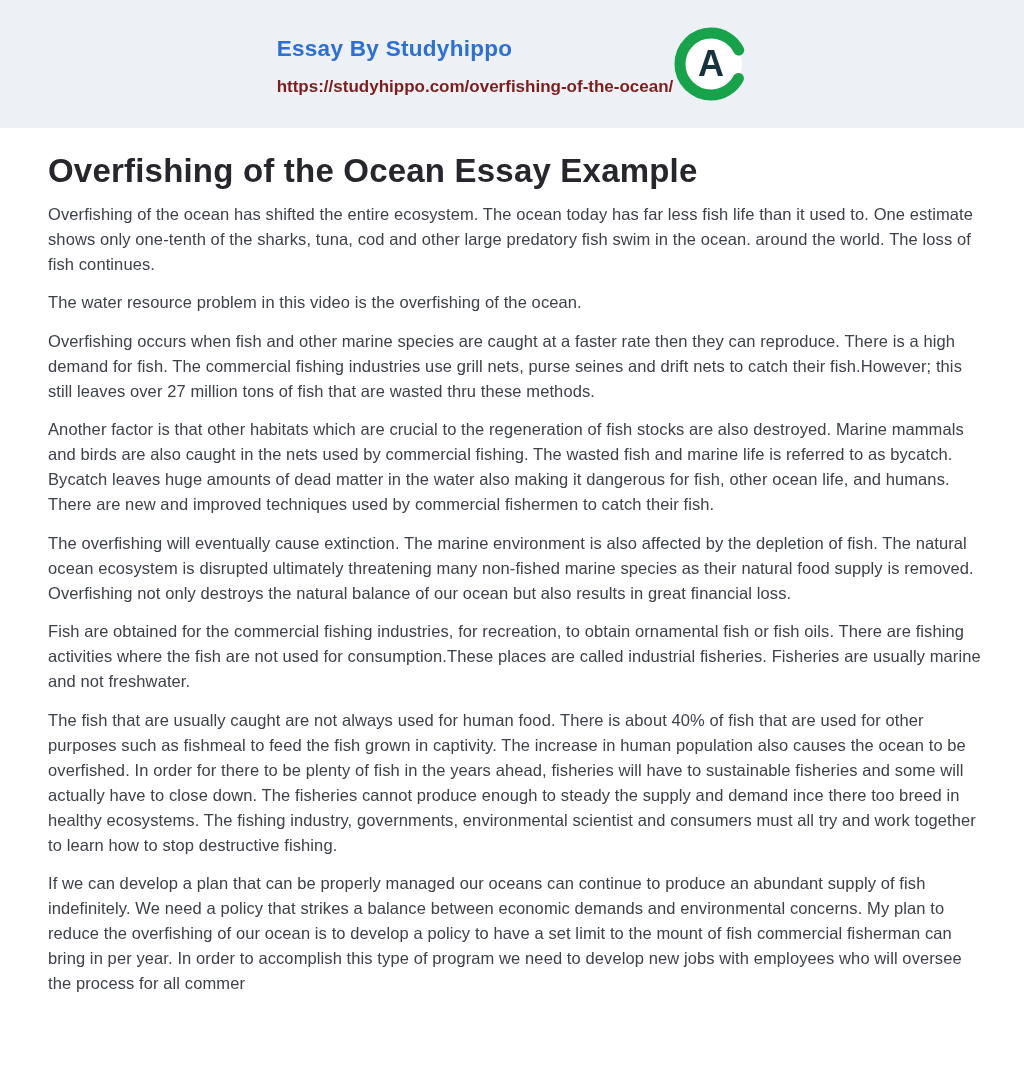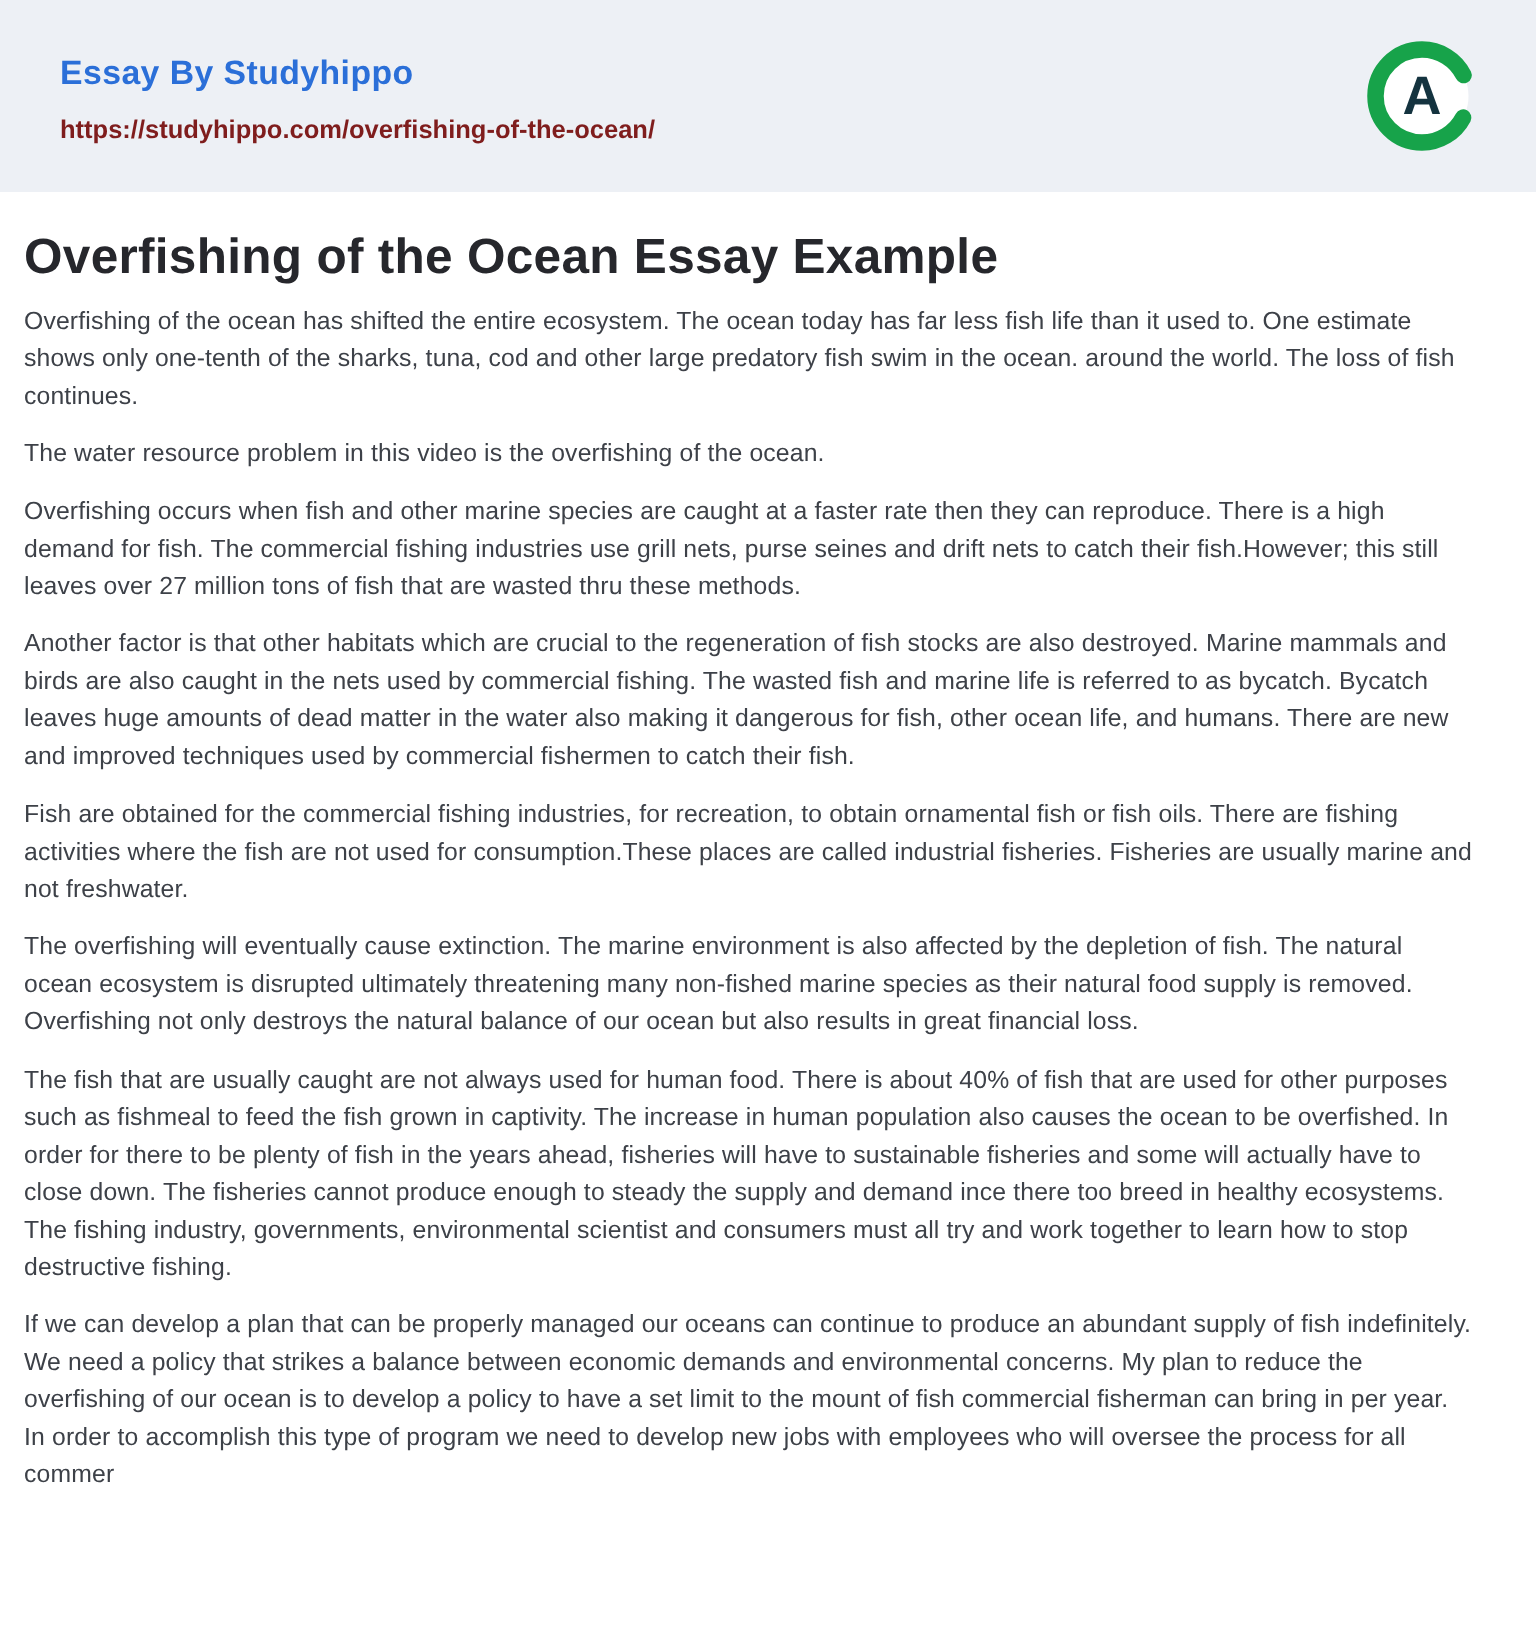--- a/index.html
+++ b/index.html
@@ -19,21 +19,21 @@
     background: #ffffff;
   }
   
   .site-header {
     background: #edf0f5;
     height: 128px;
     box-sizing: border-box;
     padding: 0 38px 0 40px;
     display: flex;
     align-items: center;
-    justify-content: space-between;
+    justify-content: center;
   }
   .header-text {
     display: flex;
     flex-direction: column;
     padding-top: 4px;
   }
   .site-title {
     color: #2b6fd8;
     font-size: 22.5px;
     font-weight: 700;
@@ -47,21 +47,21 @@
     text-decoration: none;
     cursor: pointer;
   }
   .logo {
     width: 76px;
     height: 76px;
     flex: 0 0 auto;
   }
   
   .article {
-    padding: 0 42px 0 16px;
+    padding: 0 42px 0 48px;
   }
   .essay-title {
     font-size: 33px;
     font-weight: 700;
     color: #26272c;
     letter-spacing: 0.2px;
     margin: 23px 0 11px 0;
     line-height: 1.2;
   }
   .article p {
@@ -90,19 +90,19 @@
     </div>
   </header>
 
   <main class="article">
     <h1 class="essay-title">Overfishing of the Ocean Essay Example</h1>
 
     <p>Overfishing of the ocean has shifted the entire ecosystem. The ocean today has far less fish life than it used to. One estimate shows only one-tenth of the sharks, tuna, cod and other large predatory fish swim in the ocean. around the world. The loss of fish continues.</p>
     <p>The water resource problem in this video is the overfishing of the ocean.</p>
     <p>Overfishing occurs when fish and other marine species are caught at a faster rate then they can reproduce. There is a high demand for fish. The commercial fishing industries use grill nets, purse seines and drift nets to catch their fish.However; this still leaves over 27 million tons of fish that are wasted thru these methods.</p>
     <p>Another factor is that other habitats which are crucial to the regeneration of fish stocks are also destroyed. Marine mammals and birds are also caught in the nets used by commercial fishing. The wasted fish and marine life is referred to as bycatch. Bycatch leaves huge amounts of dead matter in the water also making it dangerous for fish, other ocean life, and humans. There are new and improved techniques used by commercial fishermen to catch their fish.</p>
+    <p>The overfishing will eventually cause extinction. The marine environment is also affected by the depletion of fish. The natural ocean ecosystem is disrupted ultimately threatening many non-fished marine species as their natural food supply is removed. Overfishing not only destroys the natural balance of our ocean but also results in great financial loss.</p>
     <p>Fish are obtained for the commercial fishing industries, for recreation, to obtain ornamental fish or fish oils. There are fishing activities where the fish are not used for consumption.These places are called industrial fisheries. Fisheries are usually marine and not freshwater.</p>
-    <p>The overfishing will eventually cause extinction. The marine environment is also affected by the depletion of fish. The natural ocean ecosystem is disrupted ultimately threatening many non-fished marine species as their natural food supply is removed. Overfishing not only destroys the natural balance of our ocean but also results in great financial loss.</p>
     <p>The fish that are usually caught are not always used for human food. There is about 40% of fish that are used for other purposes such as fishmeal to feed the fish grown in captivity. The increase in human population also causes the ocean to be overfished. In order for there to be plenty of fish in the years ahead, fisheries will have to sustainable fisheries and some will actually have to close down. The fisheries cannot produce enough to steady the supply and demand ince there too breed in healthy ecosystems. The fishing industry, governments, environmental scientist and consumers must all try and work together to learn how to stop destructive fishing.</p>
     <p>If we can develop a plan that can be properly managed our oceans can continue to produce an abundant supply of fish indefinitely. We need a policy that strikes a balance between economic demands and environmental concerns. My plan to reduce the overfishing of our ocean is to develop a policy to have a set limit to the mount of fish commercial fisherman can bring in per year. In order to accomplish this type of program we need to develop new jobs with employees who will oversee the process for all commer</p>
   </main>
 
 </div>
 
 </body></html>

